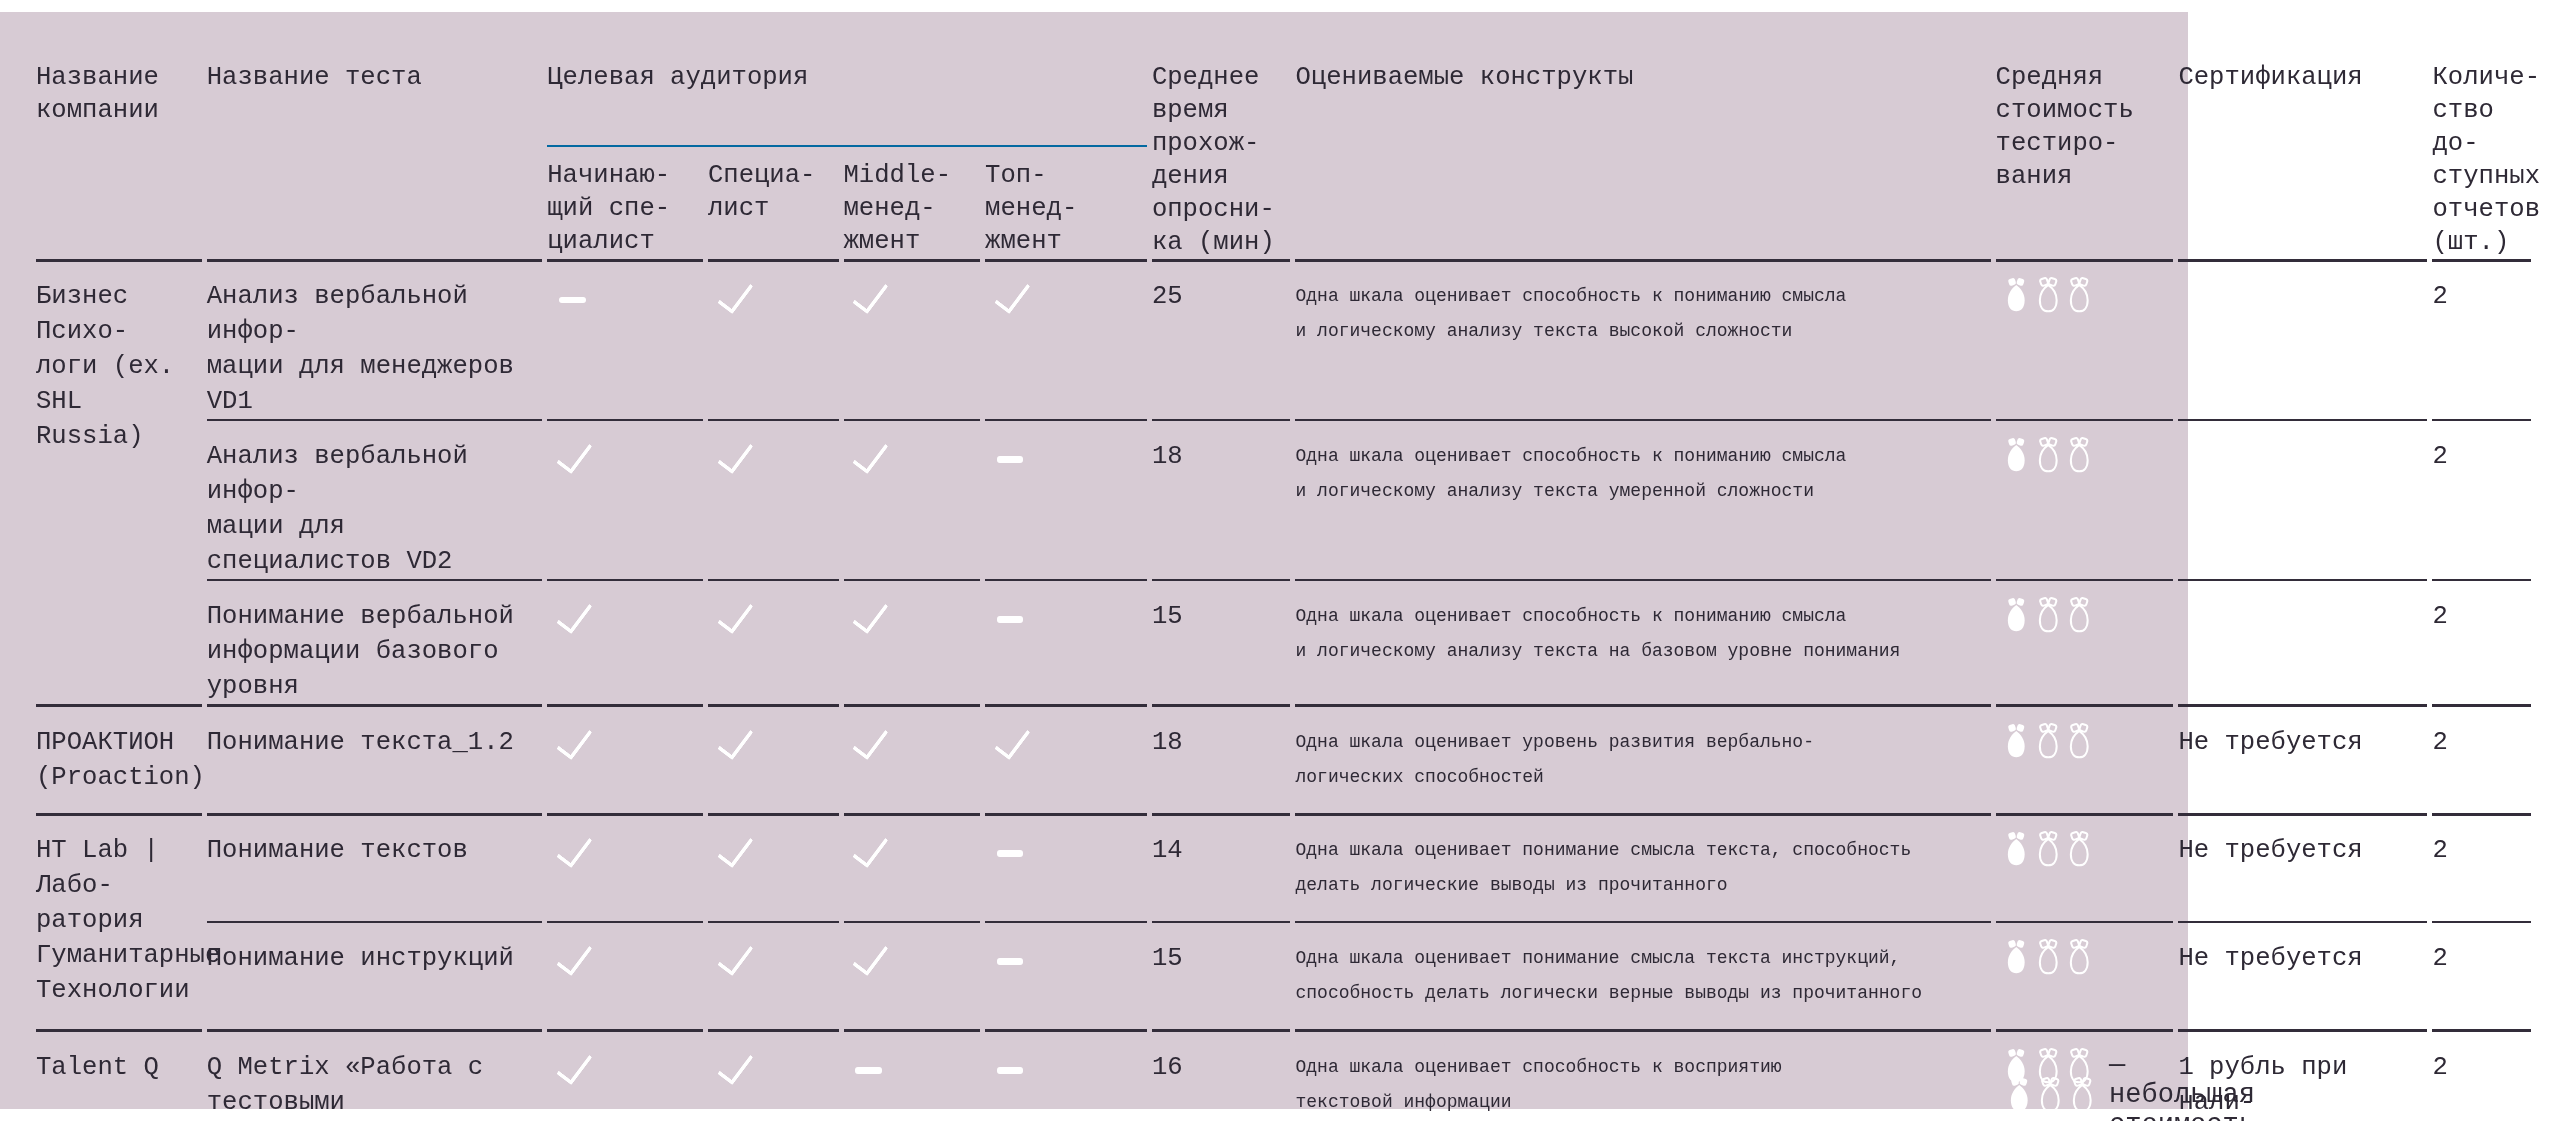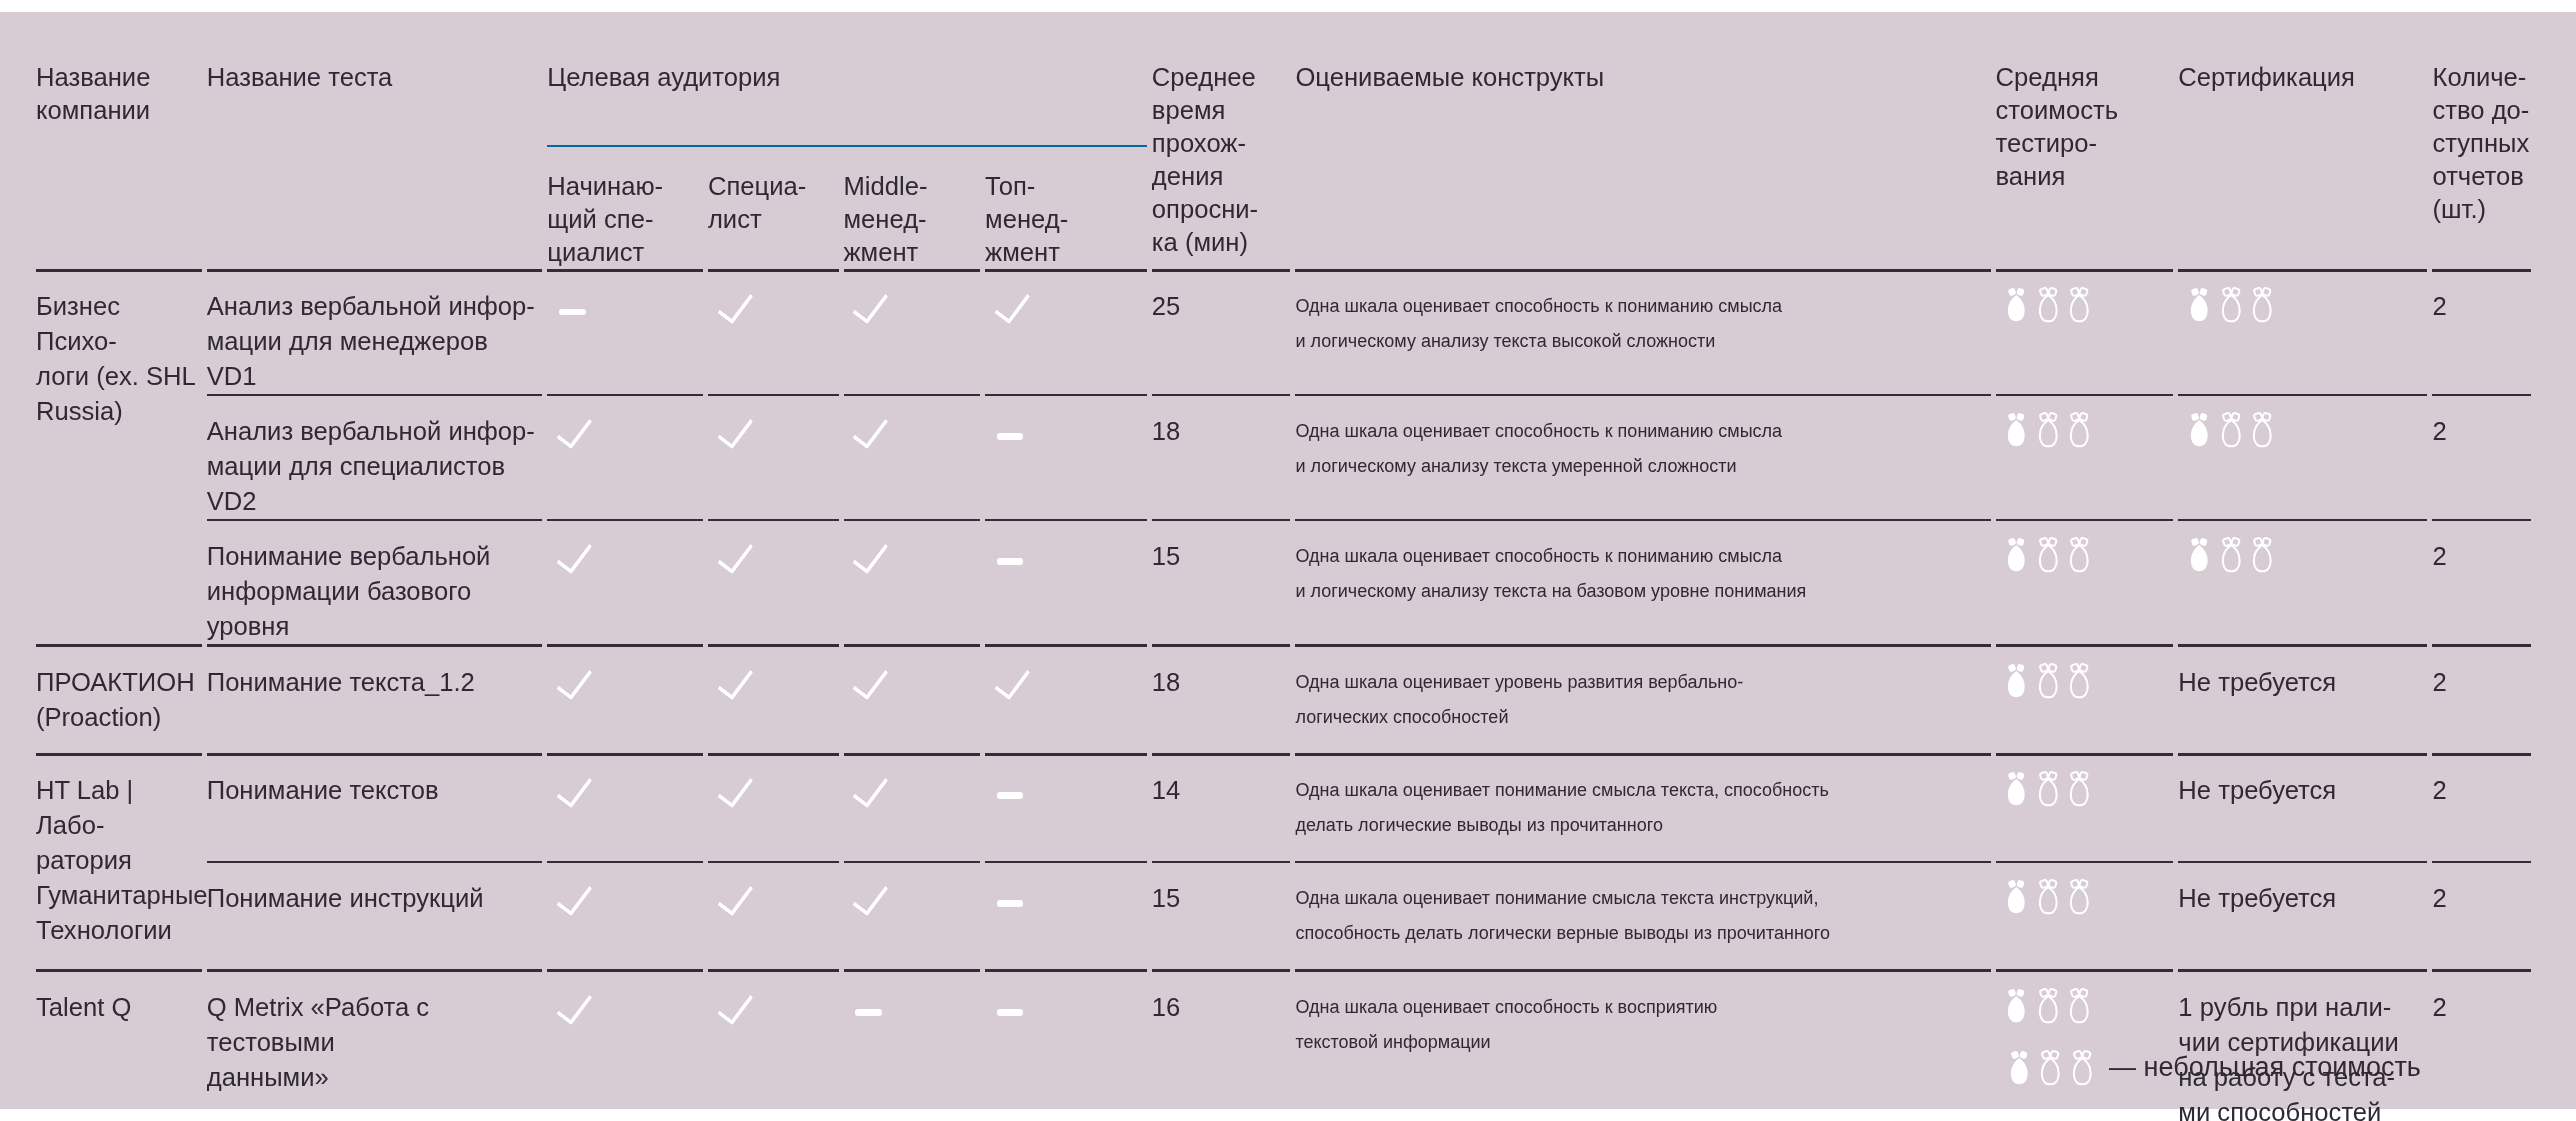--- a/index.html
+++ b/index.html
@@ -1,26 +1,26 @@
 <!DOCTYPE html>
 <html><head>
 <meta charset="utf-8">
 <style>
   html,body{margin:0;padding:0;background:#ffffff;}
   .canvas{position:relative;width:2576px;height:1122px;background:#ffffff;overflow:hidden;
           font-family:"Liberation Sans", sans-serif;color:#2e2935;}
-  .sheet{position:absolute;left:0;top:11.8px;width:2576px;height:1097px;background:#d7cbd4;}
+  .sheet{position:absolute;left:0;top:11.8px;width:2188px;height:1097px;background:#d7cbd4;font-family:Liberation Mono, monospace;}
   table.grid{border-collapse:separate;border-spacing:5.9px 0;table-layout:fixed;
              margin-left:31px;width:2505px;}
   th,td{vertical-align:top;text-align:left;font-weight:400;padding:0;overflow:visible;}
   th{font-size:25.6px;line-height:33px;}
   td{font-size:25.6px;line-height:35px;}
   .t{white-space:pre-line;}
   thead th{padding-top:49px;}
-  thead tr.sub th{padding-top:23px;}
+  thead tr.sub th{padding-top:12px;}
   .th-group{border-bottom:2px solid #0369a1;padding-bottom:51px;}
   tbody td{padding-top:17.7px;}
   tr.r-heavy>td{border-top:3.9px solid #332d3a;}
   tr.r-light>td{border-top:2px solid #332d3a;}
   td.bb{border-bottom:3.9px solid #332d3a;}
   .h90>td{height:88px;}.h80>td{height:79px;}
   .c-aud{padding-left:9.8px;}
   .c-constr{font-size:18px;}
   .c-cost,.c-cert-bags{padding-top:15.7px;padding-left:7.9px;}
   .mk{display:inline-block;}

